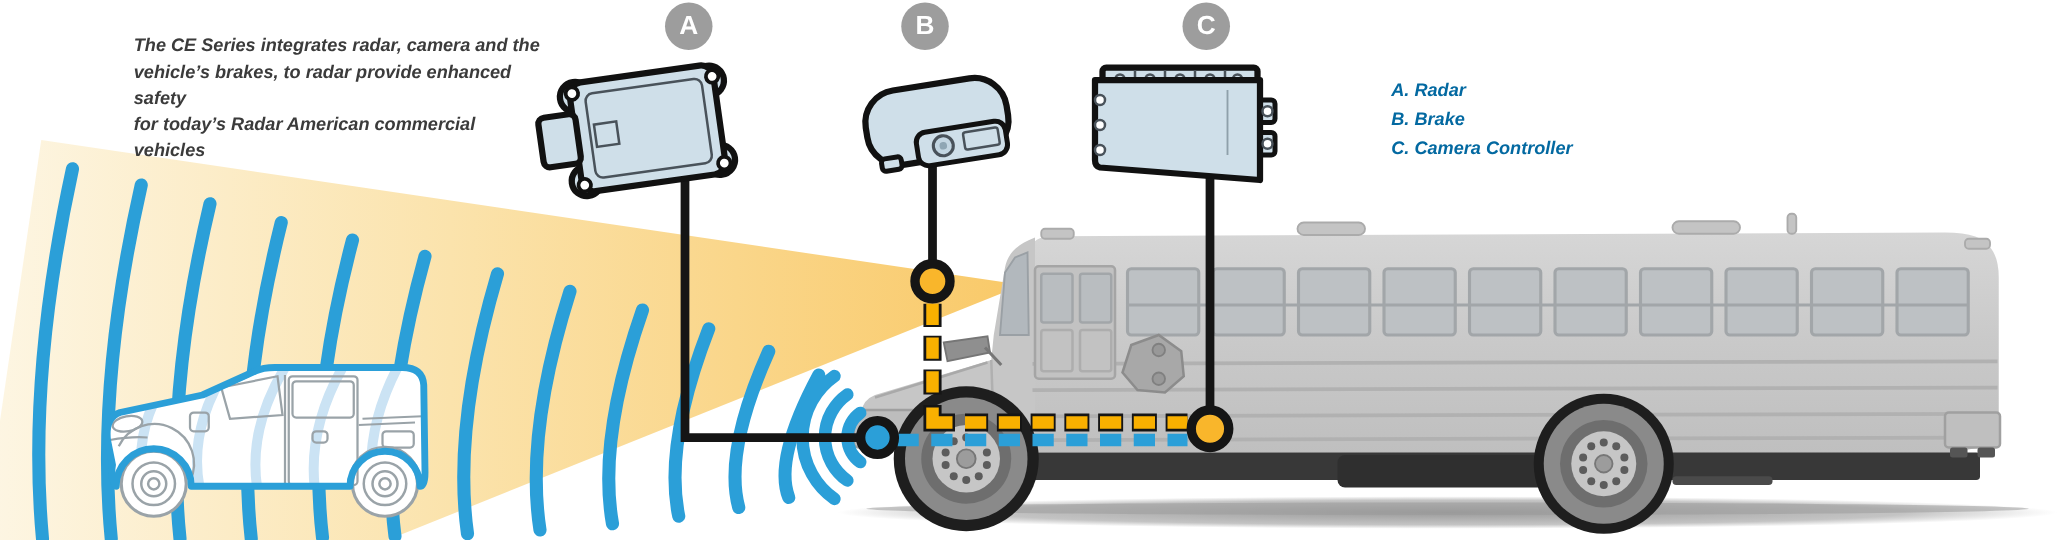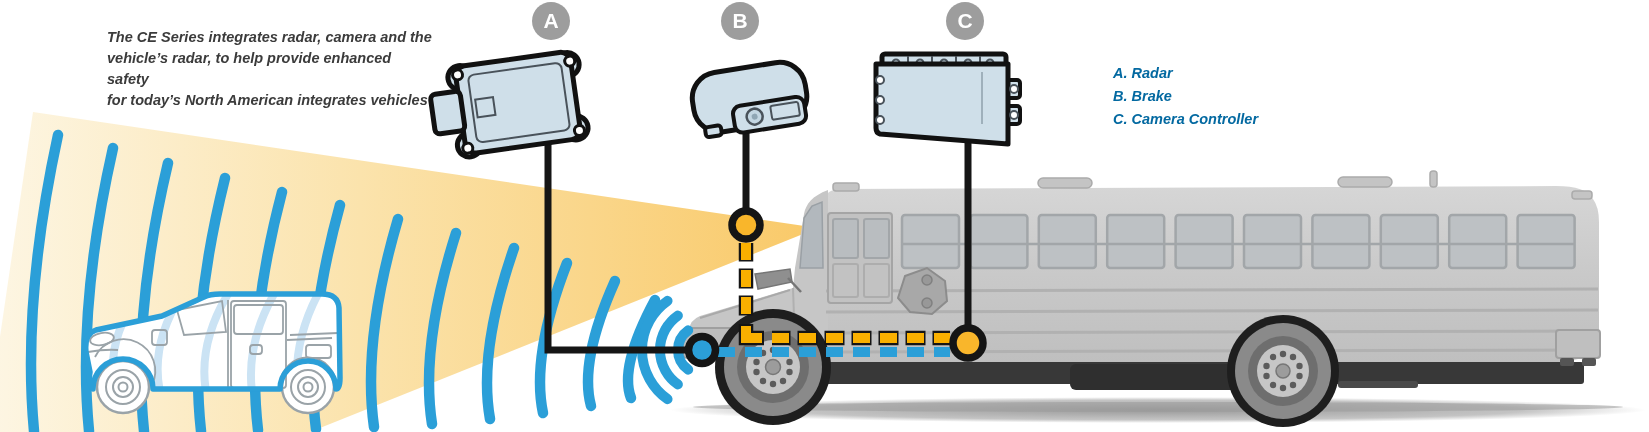--- a/index.html
+++ b/index.html
@@ -285,22 +285,22 @@
           <circle cx="-64" cy="20" r="4"></circle>
       <circle cx="70" cy="-11" r="4"></circle>
           <circle cx="70" cy="15" r="4"></circle>
     </g>
     <path d="M 38,-28 L 38,24" stroke="#8fa0ab" stroke-width="1.5"></path>
   </g>
 </svg>
 
 <div class="intro">
   <div>The CE Series integrates radar, camera and the</div>
-  <div>vehicle’s radar, to help provide enhanced safety</div>
-  <div>for today’s North American integrates vehicles</div>
+  <div>vehicle’s brakes, to radar provide enhanced safety</div>
+  <div>for today’s Radar American commercial vehicles</div>
 </div>
 
 <div class="badge" id="badge-a">A</div>
 <div class="badge" id="badge-b">B</div>
 <div class="badge" id="badge-c">C</div>
 
 <div class="legend">
   <div>A. Radar</div>
   <div>B. Brake</div>
   <div>C. Camera Controller</div>

